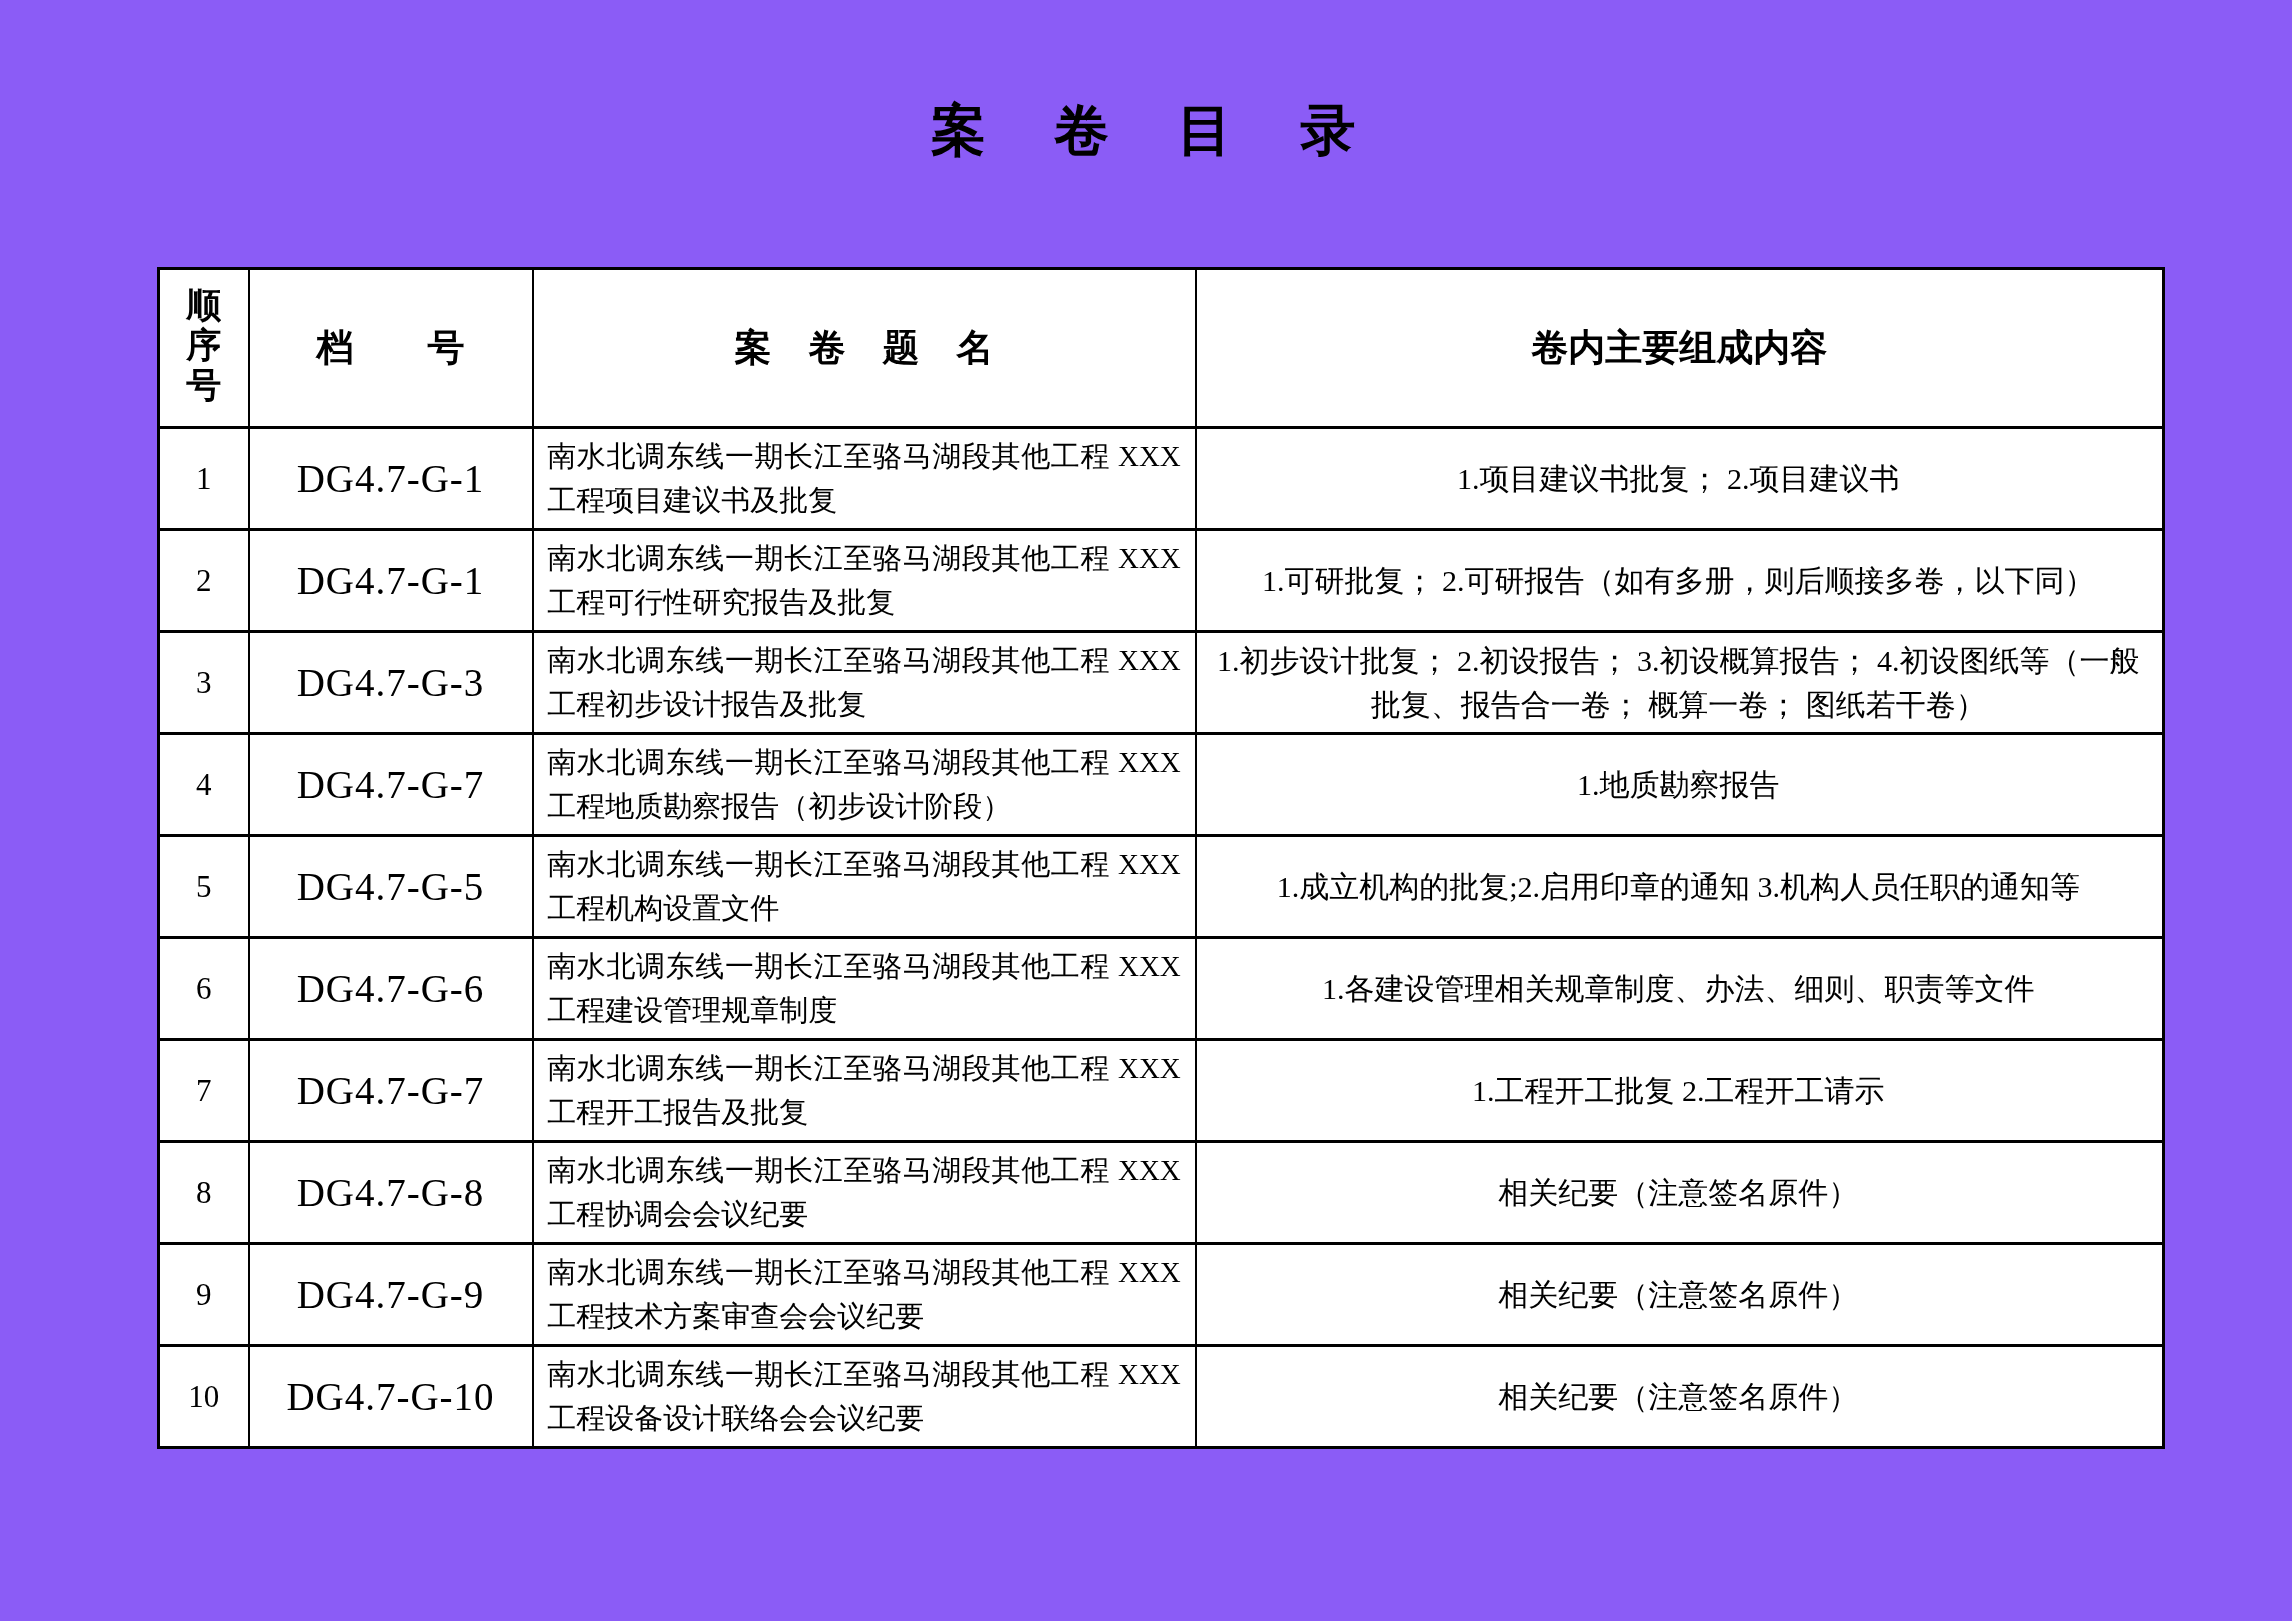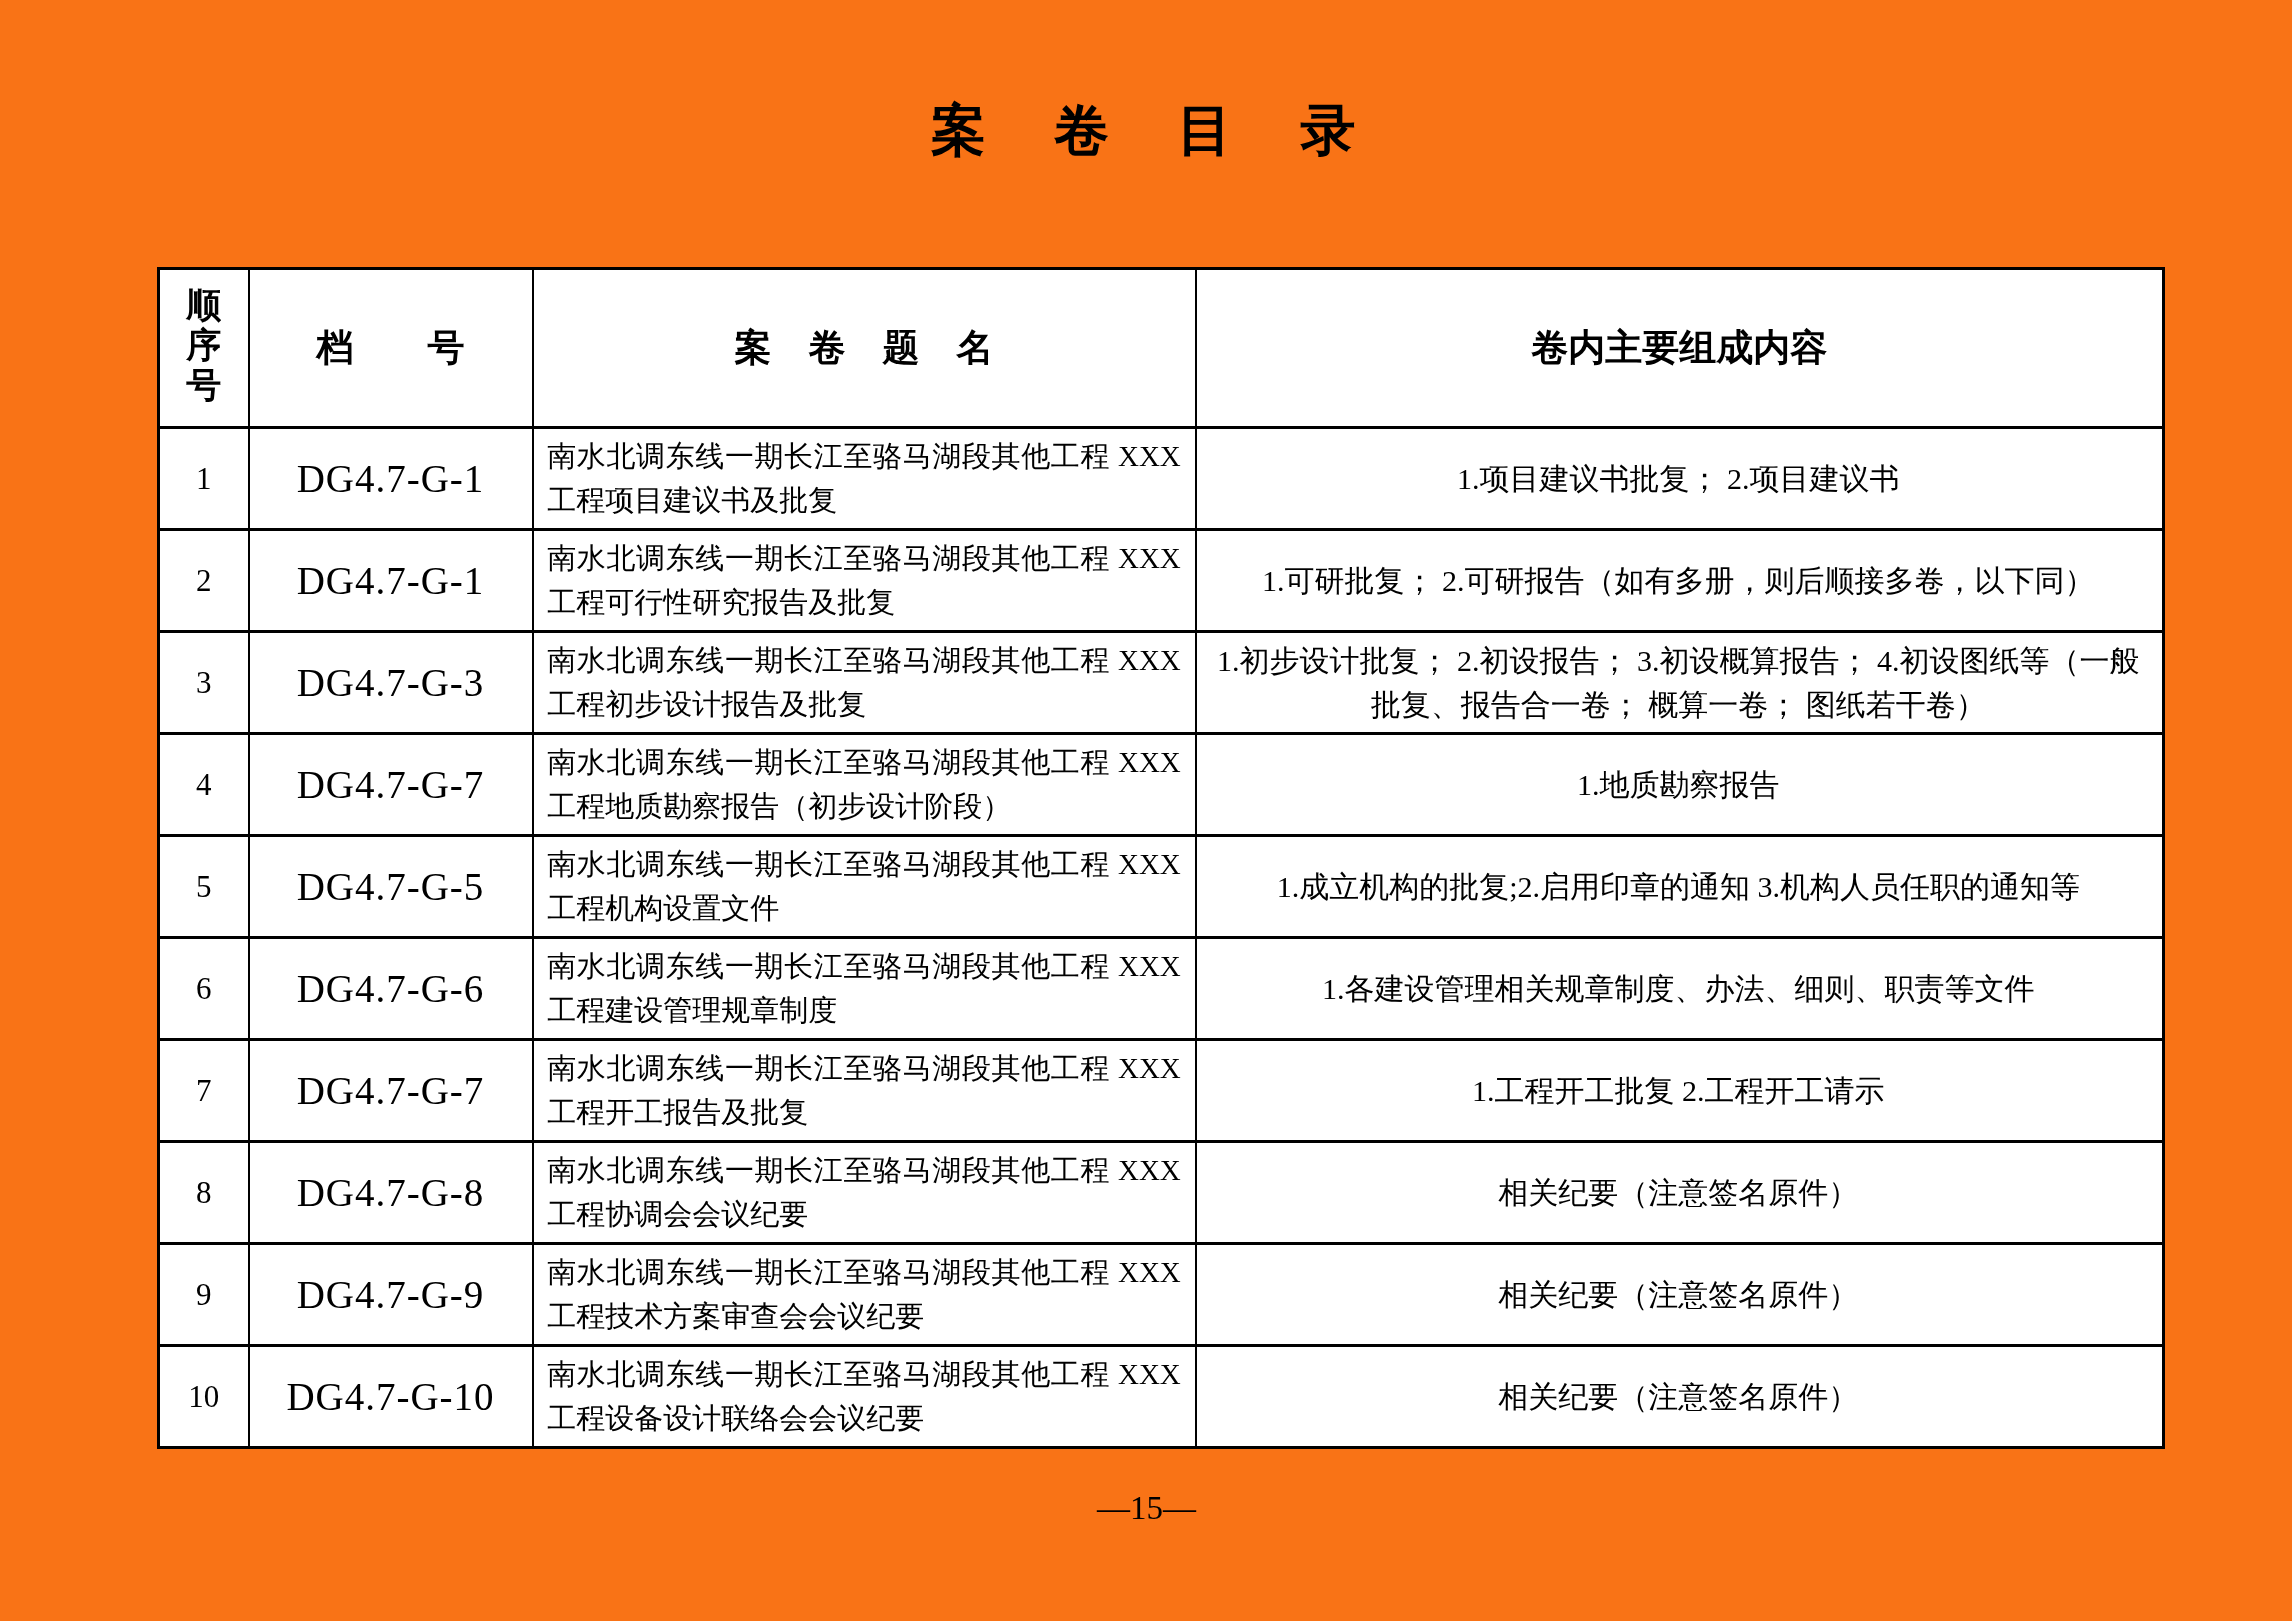--- a/index.html
+++ b/index.html
@@ -1,19 +1,19 @@
 <!DOCTYPE html>
 <html lang="zh"><head>
 <meta charset="utf-8">
 <style>
   html,body { margin:0; padding:0; background:#e8e8e8; }
   .page {
     position:relative;
     width:2293px; height:1621px;
-    background:#f97316;
+    background:#8b5cf6;
     font-family:"Liberation Serif","DejaVu Serif",serif;
     color:#000;
     overflow:hidden;
   }
   .doc-title {
     position:absolute;
     top:94px; left:0; right:0;
     text-align:center;
     font-family:"Liberation Sans","DejaVu Sans",sans-serif;
     font-weight:bold;
@@ -171,16 +171,15 @@
       </tr>
       <tr class="data-row">
         <td class="td-seq">10</td>
         <td class="td-fileno">DG4.7-G-10</td>
         <td class="td-title">南水北调东线一期长江至骆马湖段其他工程 XXX 工程设备设计联络会会议纪要</td>
         <td class="td-content">相关纪要（注意签名原件）</td>
       </tr>
     </tbody>
   </table>
 
-  <div class="page-number">—15—</div>
 
 </div>
 
 
 </body></html>

